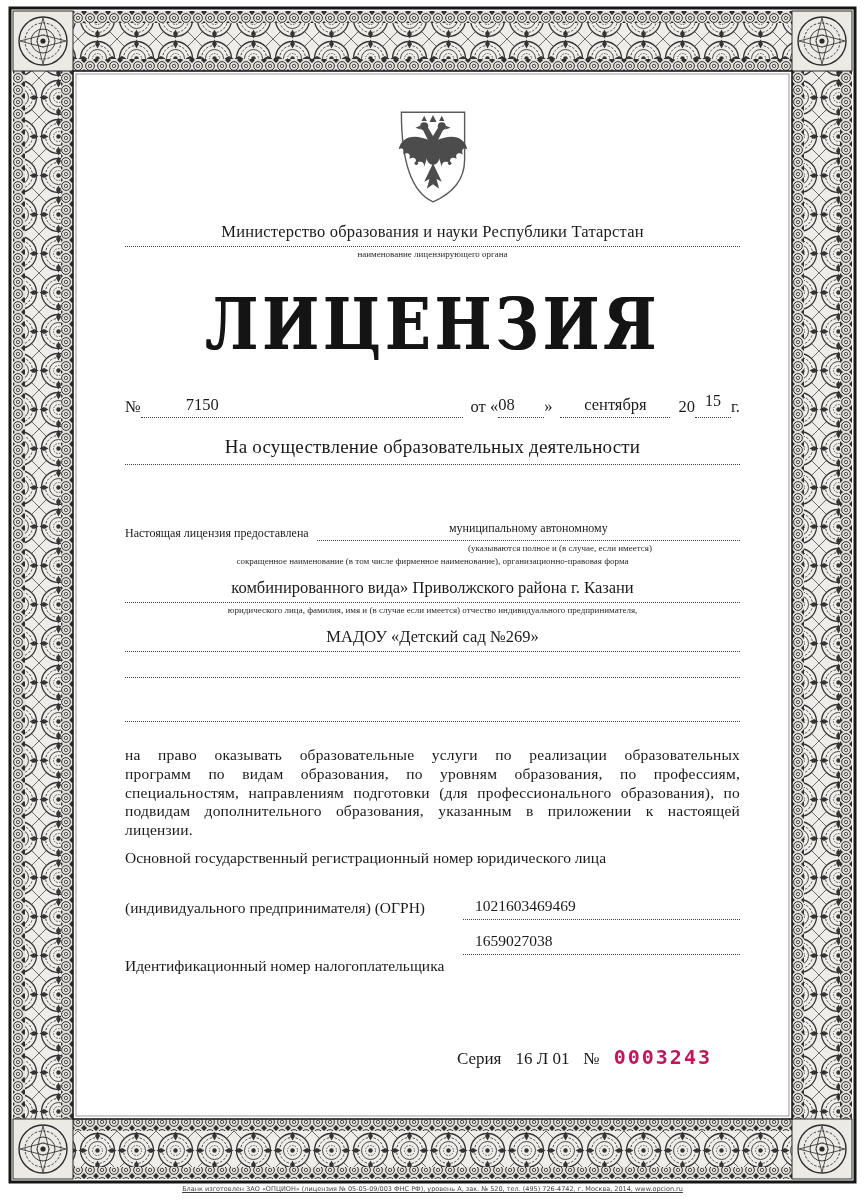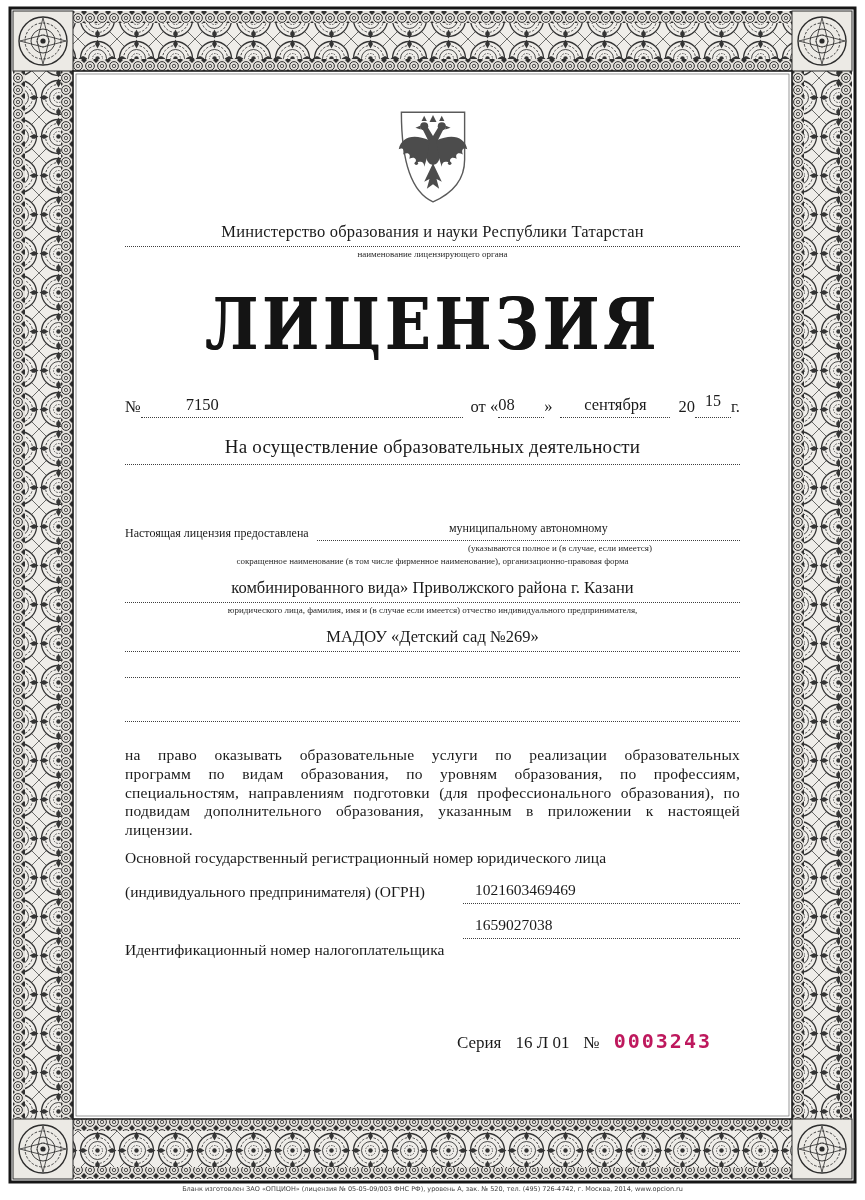--- a/index.html
+++ b/index.html
@@ -54,32 +54,32 @@
 
   .blank1 { height:26px; border-bottom:1.6px dotted #3f3f3f; }
   .blank2 { height:44px; border-bottom:1.6px dotted #3f3f3f; }
 
   .body-par {
     margin-top:24px; font-size:15.5px; line-height:1.2; text-align:justify;
     word-spacing:4px; letter-spacing:.2px;
   }
 
   .ogrn-label1 { margin-top:10px; font-size:15.5px; }
-  .field-row { display:flex; align-items:baseline; margin-top:16px; font-size:15.5px; }
+  .field-row { display:flex; align-items:baseline; margin-top:32px; font-size:15.5px; }
   .left-col { flex:0 0 338px; }
   .value-field { flex:1 1 auto; border-bottom:1.6px dotted #3f3f3f; text-align:left; padding-left:12px; padding-bottom:2px; font-size:15.5px; }
   .inn-row { margin-top:14px; }
   .inn-label { margin-top:2px; font-size:15.5px; }
 
   .series-row { display:flex; justify-content:flex-end; align-items:baseline; gap:14px; margin-top:70px; margin-right:28px; font-size:17px; }
   .serial { font-family:"DejaVu Sans Mono", monospace; font-weight:bold; font-size:20px; letter-spacing:2px; color:#be185d; }
 
   .footer {
     position:absolute; left:0; top:1185px; width:100%; text-align:center;
-    font-family:"DejaVu Sans", sans-serif; font-size:6.5px; color:#3d3d3d; z-index:2;
+    font-family:"DejaVu Sans", sans-serif; font-size:6.5px; color:#3d3d3d; z-index:2;text-decoration:underline;
   }
 </style>
 </head>
 <body>
 
 <div class="page">
 
   <svg class="border-svg" width="865" height="1200" viewBox="0 0 865 1200" aria-hidden="true">
     <defs>
       <pattern id="lace" width="39" height="39" patternUnits="userSpaceOnUse">

